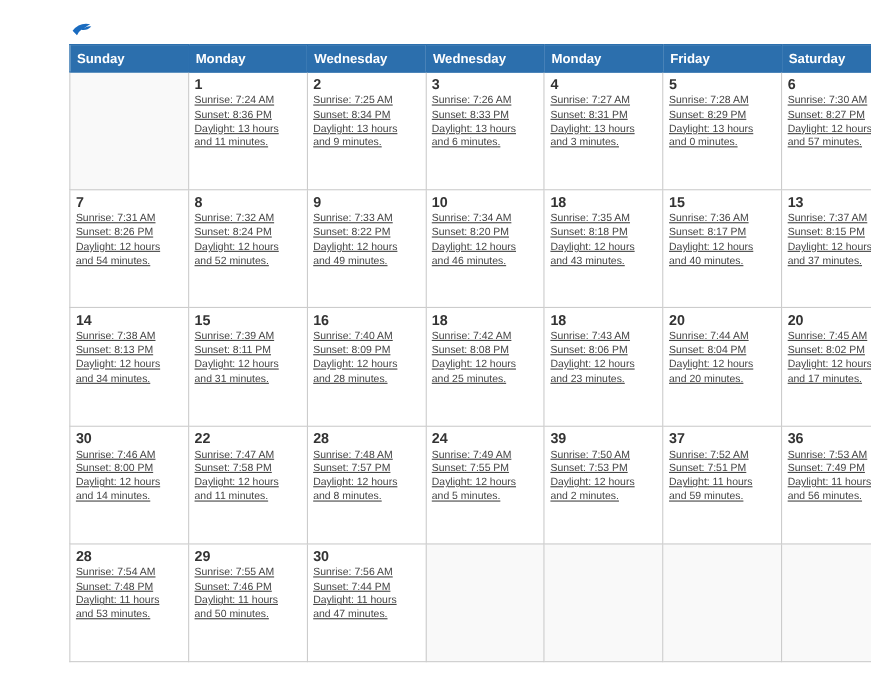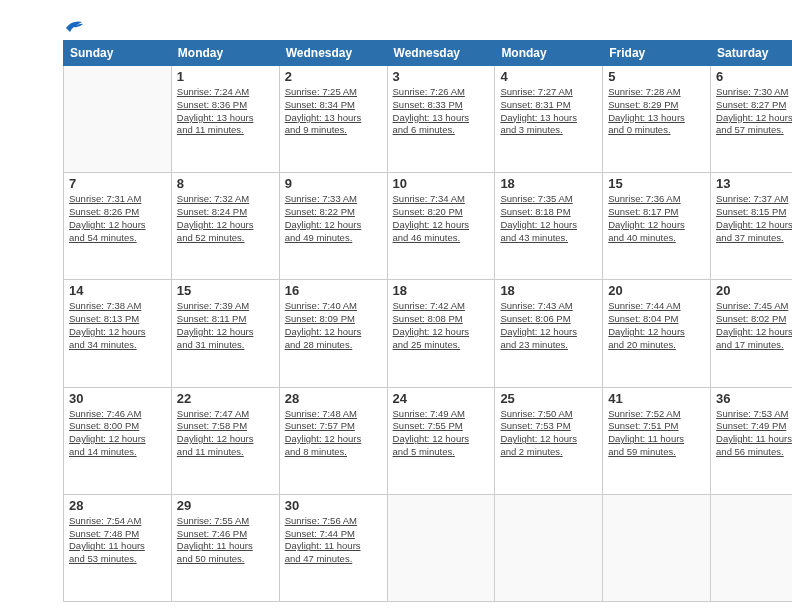--- a/index.html
+++ b/index.html
@@ -211,25 +211,25 @@
           </td>
           <td>
             <div class="day-number">28</div>
             <div class="day-info">Sunrise: 7:48 AM<br>Sunset: 7:57 PM<br>Daylight: 12 hours<br>and 8 minutes.</div>
           </td>
           <td>
             <div class="day-number">24</div>
             <div class="day-info">Sunrise: 7:49 AM<br>Sunset: 7:55 PM<br>Daylight: 12 hours<br>and 5 minutes.</div>
           </td>
           <td>
-            <div class="day-number">25</div>
+            <div class="day-number">39</div>
             <div class="day-info">Sunrise: 7:50 AM<br>Sunset: 7:53 PM<br>Daylight: 12 hours<br>and 2 minutes.</div>
           </td>
           <td>
-            <div class="day-number">41</div>
+            <div class="day-number">37</div>
             <div class="day-info">Sunrise: 7:52 AM<br>Sunset: 7:51 PM<br>Daylight: 11 hours<br>and 59 minutes.</div>
           </td>
           <td>
             <div class="day-number">36</div>
             <div class="day-info">Sunrise: 7:53 AM<br>Sunset: 7:49 PM<br>Daylight: 11 hours<br>and 56 minutes.</div>
           </td>
         </tr>
         <tr>
           <td>
             <div class="day-number">28</div>

